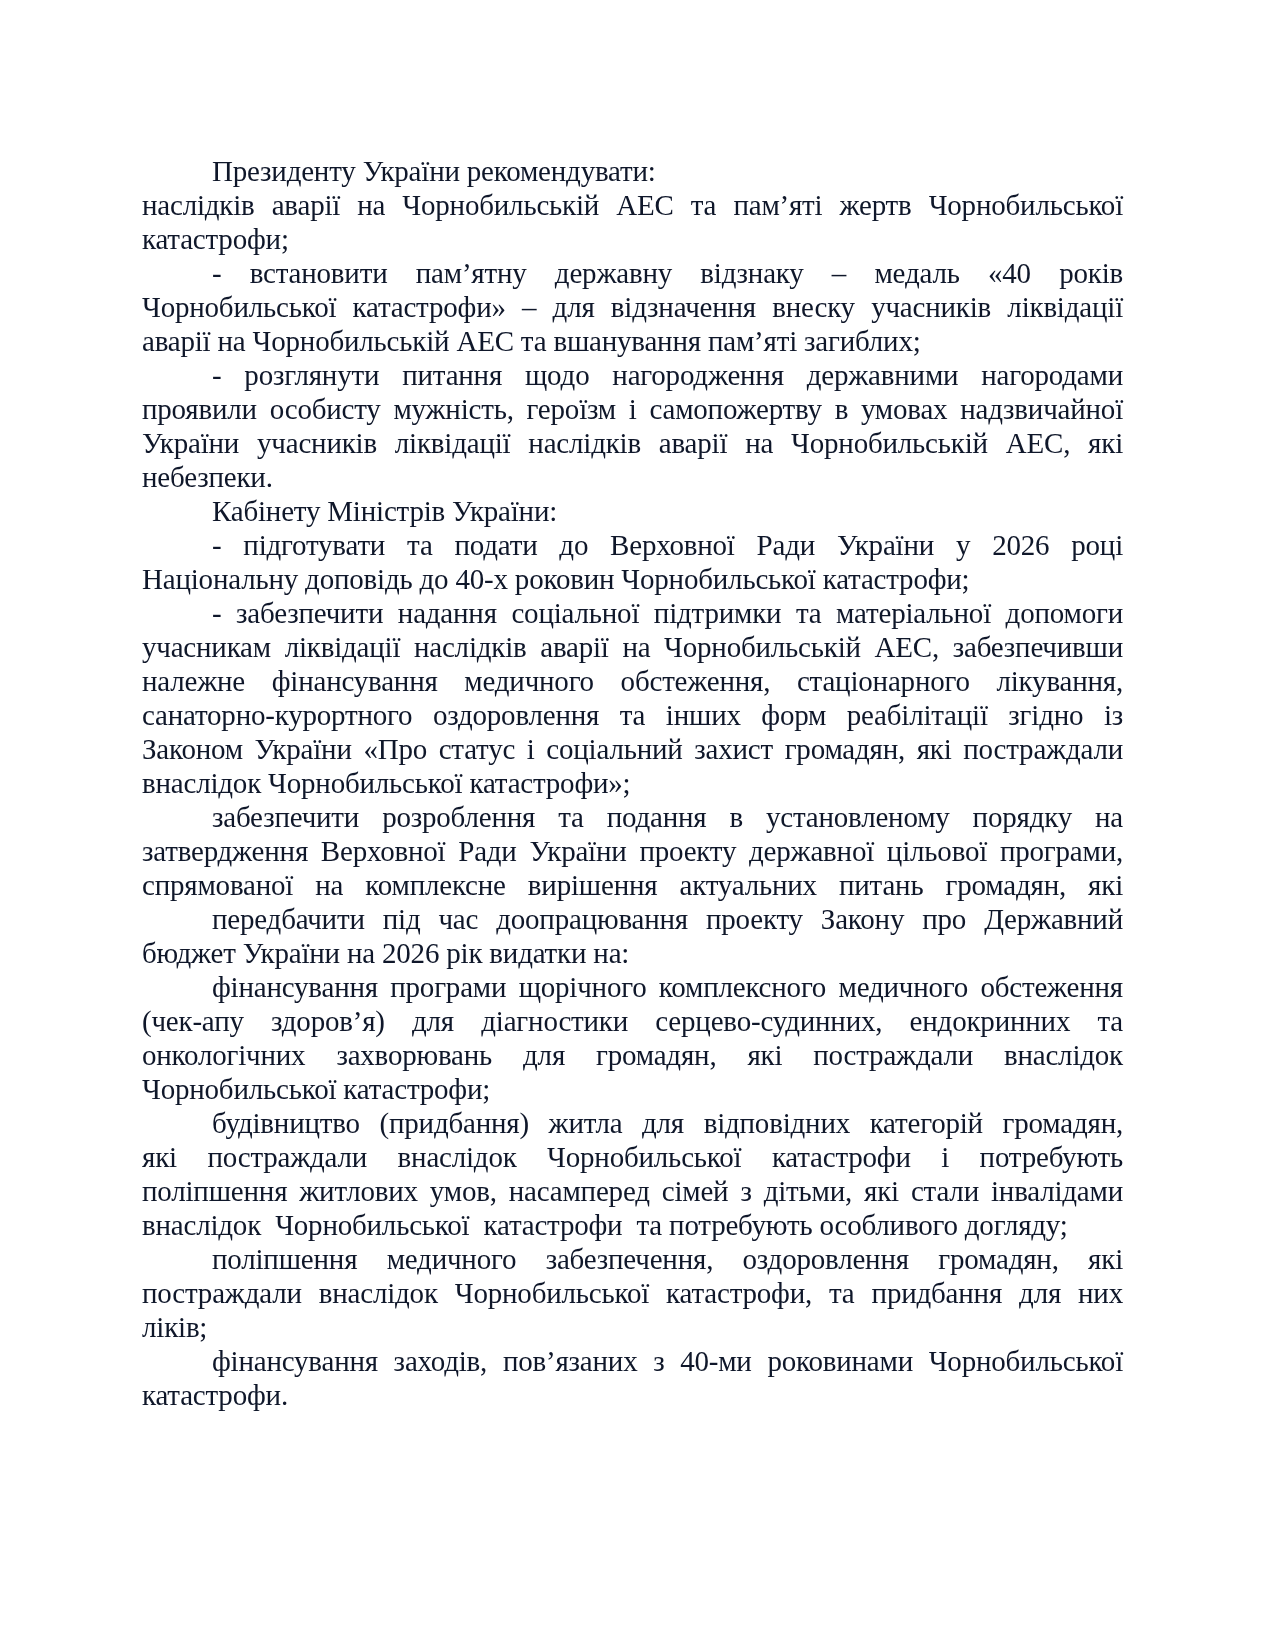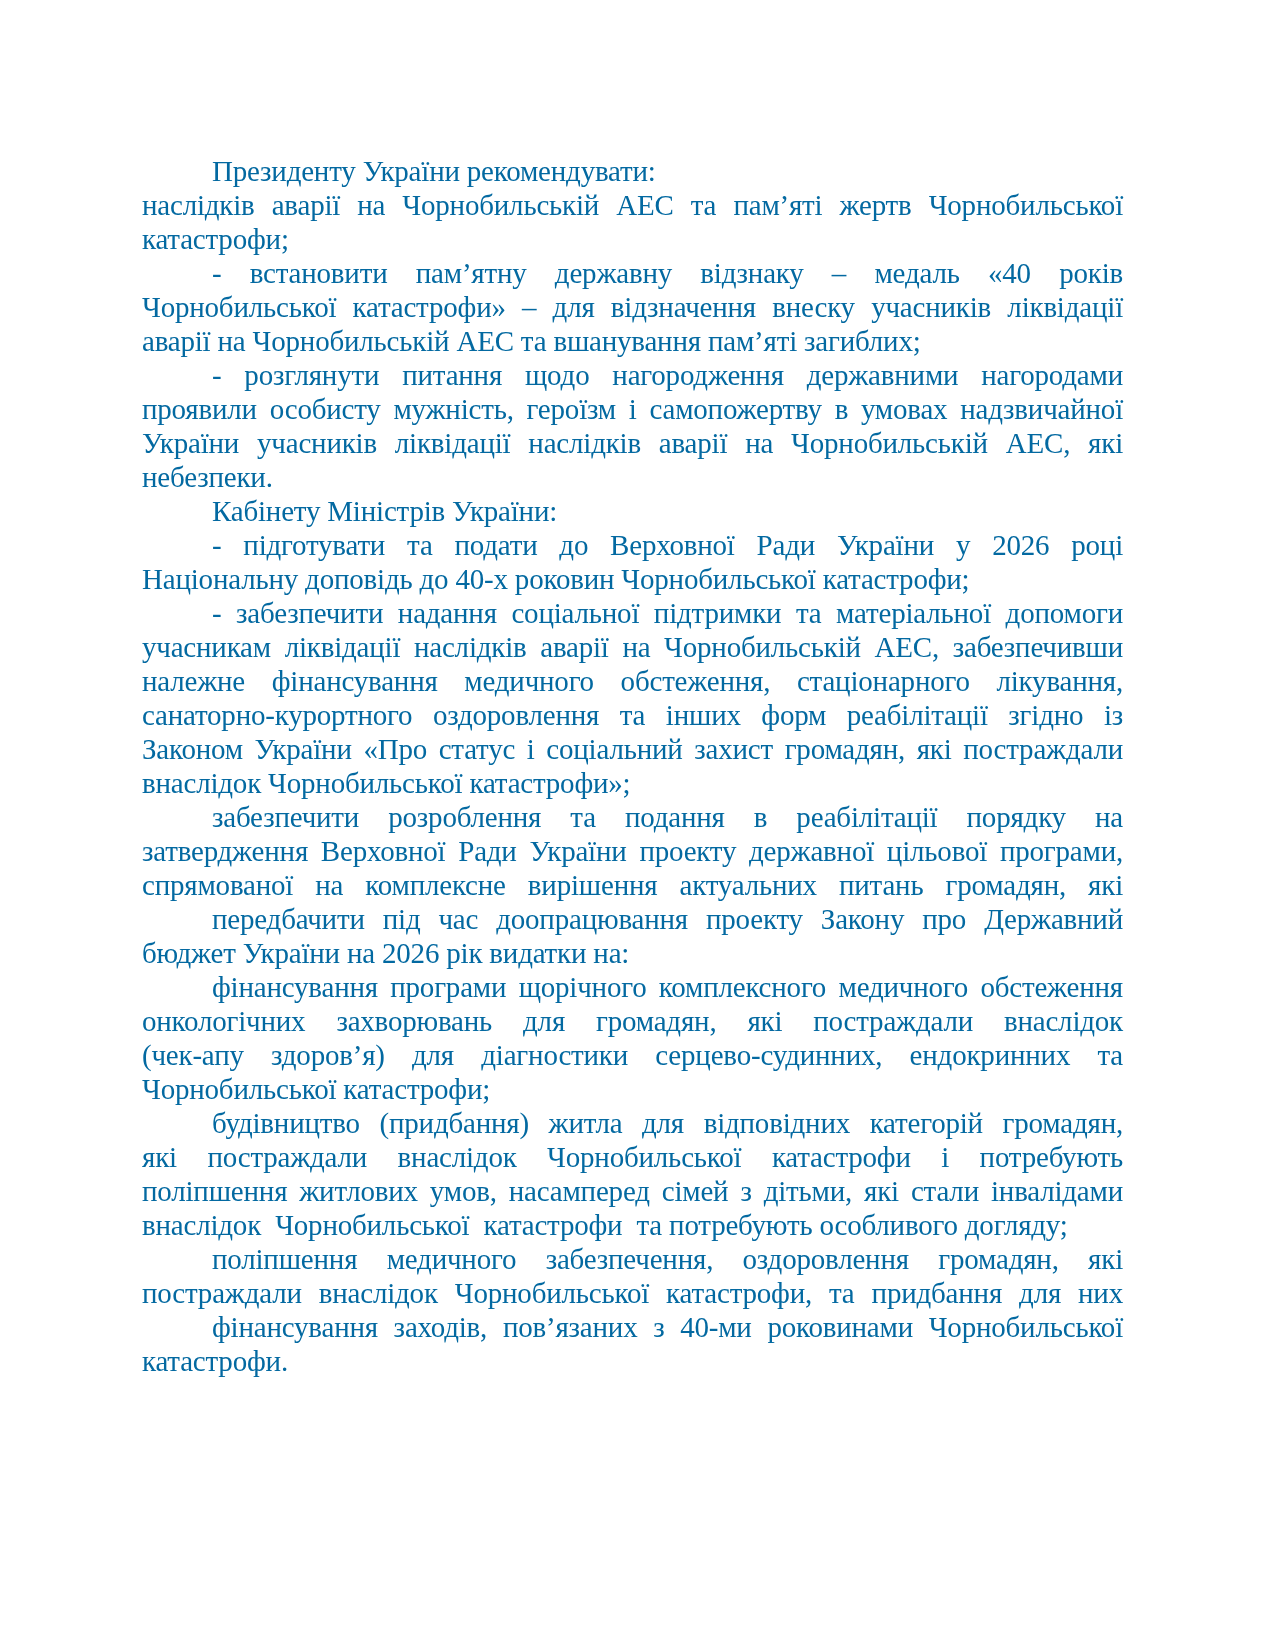--- a/index.html
+++ b/index.html
@@ -29,21 +29,21 @@
     width: 981px;
     color: #000000;
   }
   .line {
     font-size: 29px;
     line-height: 34px;
     height: 34px;
     letter-spacing: -0.2px;
     white-space: pre;          
     text-align: left;
-    color: #0369a1;
+    color: #0f172a;
   }
   .line.just {
     white-space: normal;
     text-align: justify;
     text-align-last: justify;  
   }
   .line.indent {
     text-indent: 70px;
   }
 </style>
@@ -64,31 +64,32 @@
       <div class="line">небезпеки.</div>
       <div class="line indent">Кабінету Міністрів України:</div>
       <div class="line just indent">- підготувати та подати до Верховної Ради України у 2026 році</div>
       <div class="line">Національну доповідь до 40-х роковин Чорнобильської катастрофи;</div>
       <div class="line just indent">- забезпечити надання соціальної підтримки та матеріальної допомоги</div>
       <div class="line just">учасникам ліквідації наслідків аварії на Чорнобильській АЕС, забезпечивши</div>
       <div class="line just">належне фінансування медичного обстеження, стаціонарного лікування,</div>
       <div class="line just">санаторно-курортного оздоровлення та інших форм реабілітації згідно із</div>
       <div class="line just">Законом України «Про статус і соціальний захист громадян, які постраждали</div>
       <div class="line">внаслідок Чорнобильської катастрофи»;</div>
-      <div class="line just indent">забезпечити розроблення та подання в реабілітації порядку на</div>
+      <div class="line just indent">забезпечити розроблення та подання в установленому порядку на</div>
       <div class="line just">затвердження Верховної Ради України проекту державної цільової програми,</div>
       <div class="line just">спрямованої на комплексне вирішення актуальних питань громадян, які</div>
       <div class="line just indent">передбачити під час доопрацювання проекту Закону про Державний</div>
       <div class="line">бюджет України на 2026 рік видатки на:</div>
       <div class="line just indent">фінансування програми щорічного комплексного медичного обстеження</div>
+      <div class="line just">(чек-апу здоров’я) для діагностики серцево-судинних, ендокринних та</div>
       <div class="line just">онкологічних захворювань для громадян, які постраждали внаслідок</div>
-      <div class="line just">(чек-апу здоров’я) для діагностики серцево-судинних, ендокринних та</div>
       <div class="line">Чорнобильської катастрофи;</div>
       <div class="line just indent">будівництво (придбання) житла для  відповідних  категорій громадян,</div>
       <div class="line just">які   постраждали    внаслідок Чорнобильської катастрофи і потребують</div>
       <div class="line just">поліпшення житлових умов, насамперед сімей з дітьми, які  стали інвалідами</div>
       <div class="line">внаслідок  Чорнобильської  катастрофи  та потребують особливого догляду;</div>
       <div class="line just indent">поліпшення медичного забезпечення, оздоровлення громадян, які</div>
       <div class="line just">постраждали внаслідок Чорнобильської катастрофи,  та придбання для них</div>
+      <div class="line">ліків;</div>
       <div class="line just indent">фінансування заходів, пов’язаних з 40-ми роковинами Чорнобильської</div>
       <div class="line">катастрофи.</div>
     </div>
 </div>
 
 </body></html>

